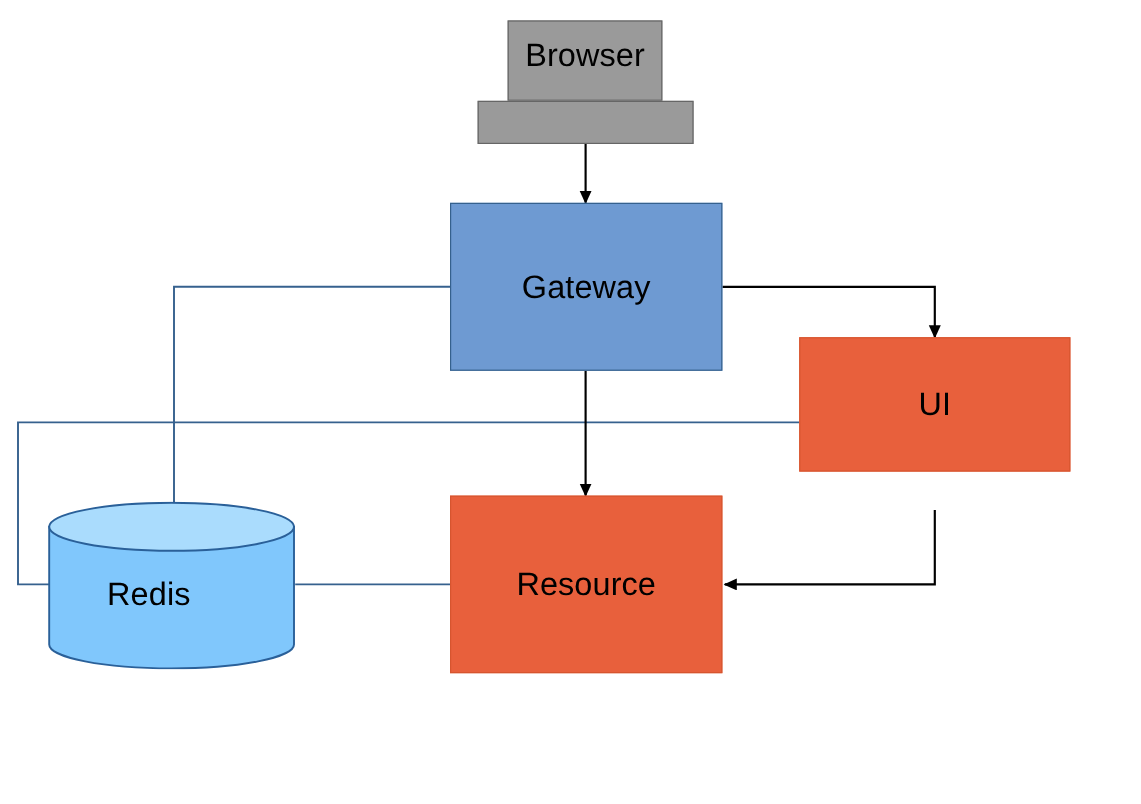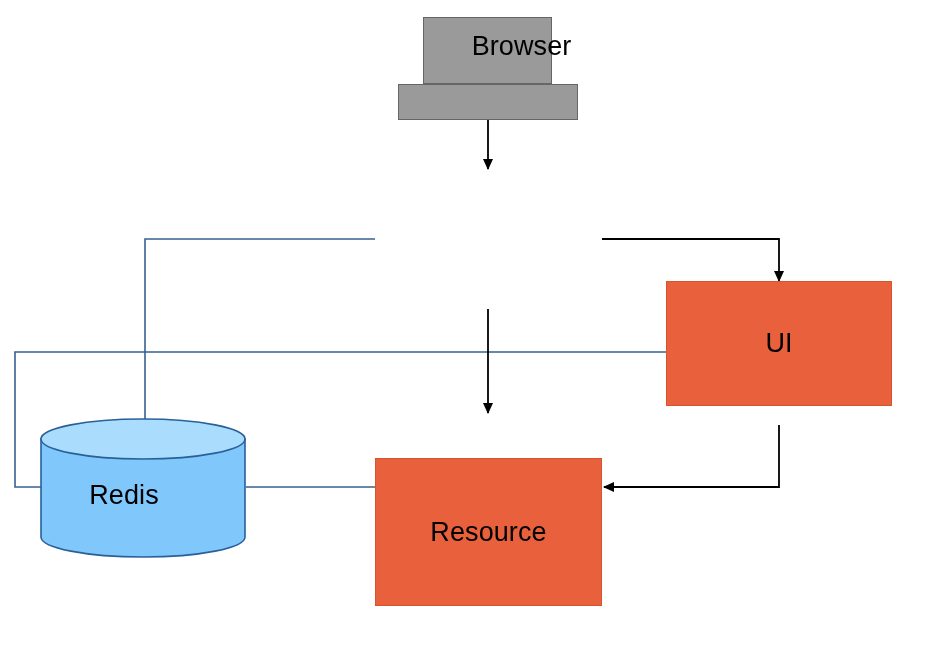--- a/index.html
+++ b/index.html
@@ -67,52 +67,50 @@
     background: #9a9a9a;
     border: 1px solid #666666;
     box-sizing: border-box;
   }
   #browser-node .node-label {
     position: absolute;
     left: 25px;
     top: 16px;
     width: 129px;
     z-index: 2;
-    padding-left: 34px;
   }
 
   
   #gateway-node {
     left: 375px;
     top: 169px;
     width: 227px;
     height: 140px;
     background: #6e9ad2;
     border: 1px solid #35618d;
   }
 
   
   #ui-node {
     left: 666px;
     top: 281px;
     width: 226px;
-    height: 125px;
+    height: 112px;
     background: #e8603c;
     border: 1px solid #d6552f;
   }
 
   
   #resource-node {
     left: 375px;
     top: 413px;
     width: 227px;
     height: 148px;
     background: #e8603c;
     border: 1px solid #d6552f;
-    margin-top: 45px;
   }
 
   
   #redis-node {
     left: 40px;
     top: 418px;
     width: 206px;
     height: 140px;
   }
   #redis-body {
@@ -170,20 +168,23 @@
       <path d="M779,425 L779,487 L604,487" fill="none" stroke="#000000" stroke-width="1.8" marker-end="url(#arrow-black)"></path>
     </g>
   </svg>
 
   <div class="node" id="browser-node">
     <div id="browser-screen"></div>
     <div id="browser-base"></div>
     <div class="node-label">Browser</div>
   </div>
 
+  <div class="node" id="gateway-node">
+    <div class="node-label">Gateway</div>
+  </div>
 
   <div class="node" id="ui-node">
     <div class="node-label">UI</div>
   </div>
 
   <div class="node" id="resource-node">
     <div class="node-label">Resource</div>
   </div>
 
   <div class="node" id="redis-node">

